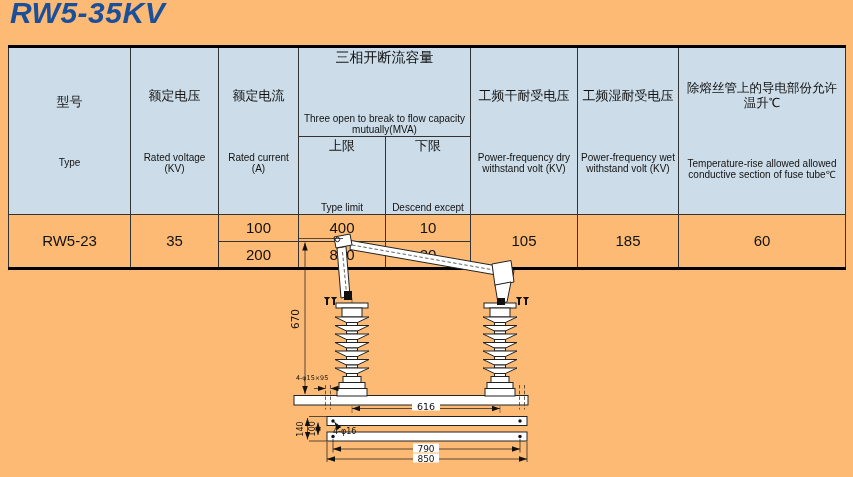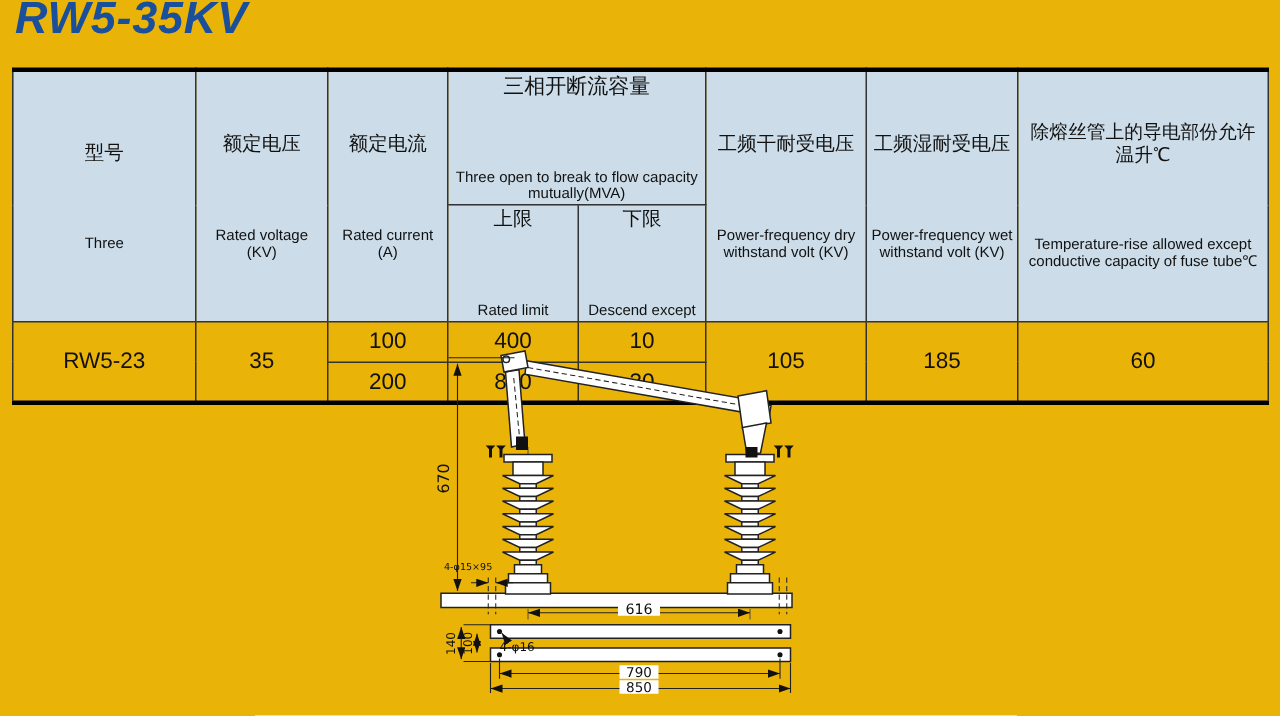--- a/index.html
+++ b/index.html
@@ -1,16 +1,16 @@
 <!DOCTYPE html>
 <html><head>
 <meta charset="utf-8">
 <style>
   html,body{margin:0;padding:0;background:#fff;}
-  .page{position:relative;width:853px;height:477px;background:#eab308;overflow:hidden;
+  .page{position:relative;width:853px;height:477px;background:#fdba74;overflow:hidden;
         font-family:"Liberation Sans",sans-serif;color:#111;}
   .title{position:absolute;left:10px;top:-4px;margin:0;font-size:30px;font-style:italic;
          font-weight:bold;letter-spacing:.5px;}
   table.spec{position:absolute;left:8px;top:45px;width:838px;border-collapse:collapse;
              table-layout:fixed;text-align:center;}
   table.spec{border-top:3px solid #000;border-bottom:3px solid #000;}
   table.spec th,table.spec td{border:1px solid #333;padding:1px 2px;vertical-align:middle;}
   table.spec thead th{background:#ccdde9;font-weight:normal;}
   .zh{display:block;font-size:13px;line-height:1.2;text-align:center;}
   .zh-big{display:block;font-size:14px;font-weight:normal;line-height:1.15;}
@@ -42,21 +42,21 @@
       <col style="width:87px">
         <col style="width:85px">
         <col style="width:107px">
       <col style="width:101px">
         <col style="width:167px">
     </colgroup>
     <thead>
       <tr class="row-h1">
         <th rowspan="2">
           <span class="zh">型号</span>
-          <span class="en">Three</span>
+          <span class="en">Type</span>
         </th>
         <th rowspan="2">
           <span class="zh">额定电压</span>
           <span class="en">Rated voltage (KV)</span>
         </th>
         <th rowspan="2">
           <span class="zh">额定电流</span>
           <span class="en">Rated current (A)</span>
         </th>
         <th colspan="2">
@@ -66,27 +66,27 @@
         <th rowspan="2">
           <span class="zh">工频干耐受电压</span>
           <span class="en">Power-frequency dry withstand volt (KV)</span>
         </th>
         <th rowspan="2">
           <span class="zh">工频湿耐受电压</span>
           <span class="en">Power-frequency wet withstand volt (KV)</span>
         </th>
         <th rowspan="2">
           <span class="zh-sm">除熔丝管上的导电部份允许温升℃</span>
-          <span class="en">Temperature-rise allowed except conductive capacity of fuse tube℃</span>
+          <span class="en">Temperature-rise allowed allowed conductive section of fuse tube℃</span>
         </th>
       </tr>
       <tr class="row-h2">
         <th>
           <span class="zh">上限</span>
-          <span class="en">Rated limit</span>
+          <span class="en">Type limit</span>
         </th>
         <th>
           <span class="zh">下限</span>
           <span class="en">Descend except</span>
         </th>
       </tr>
     </thead>
     <tbody>
       <tr class="data-row">
         <td rowspan="2">RW5-23</td>

